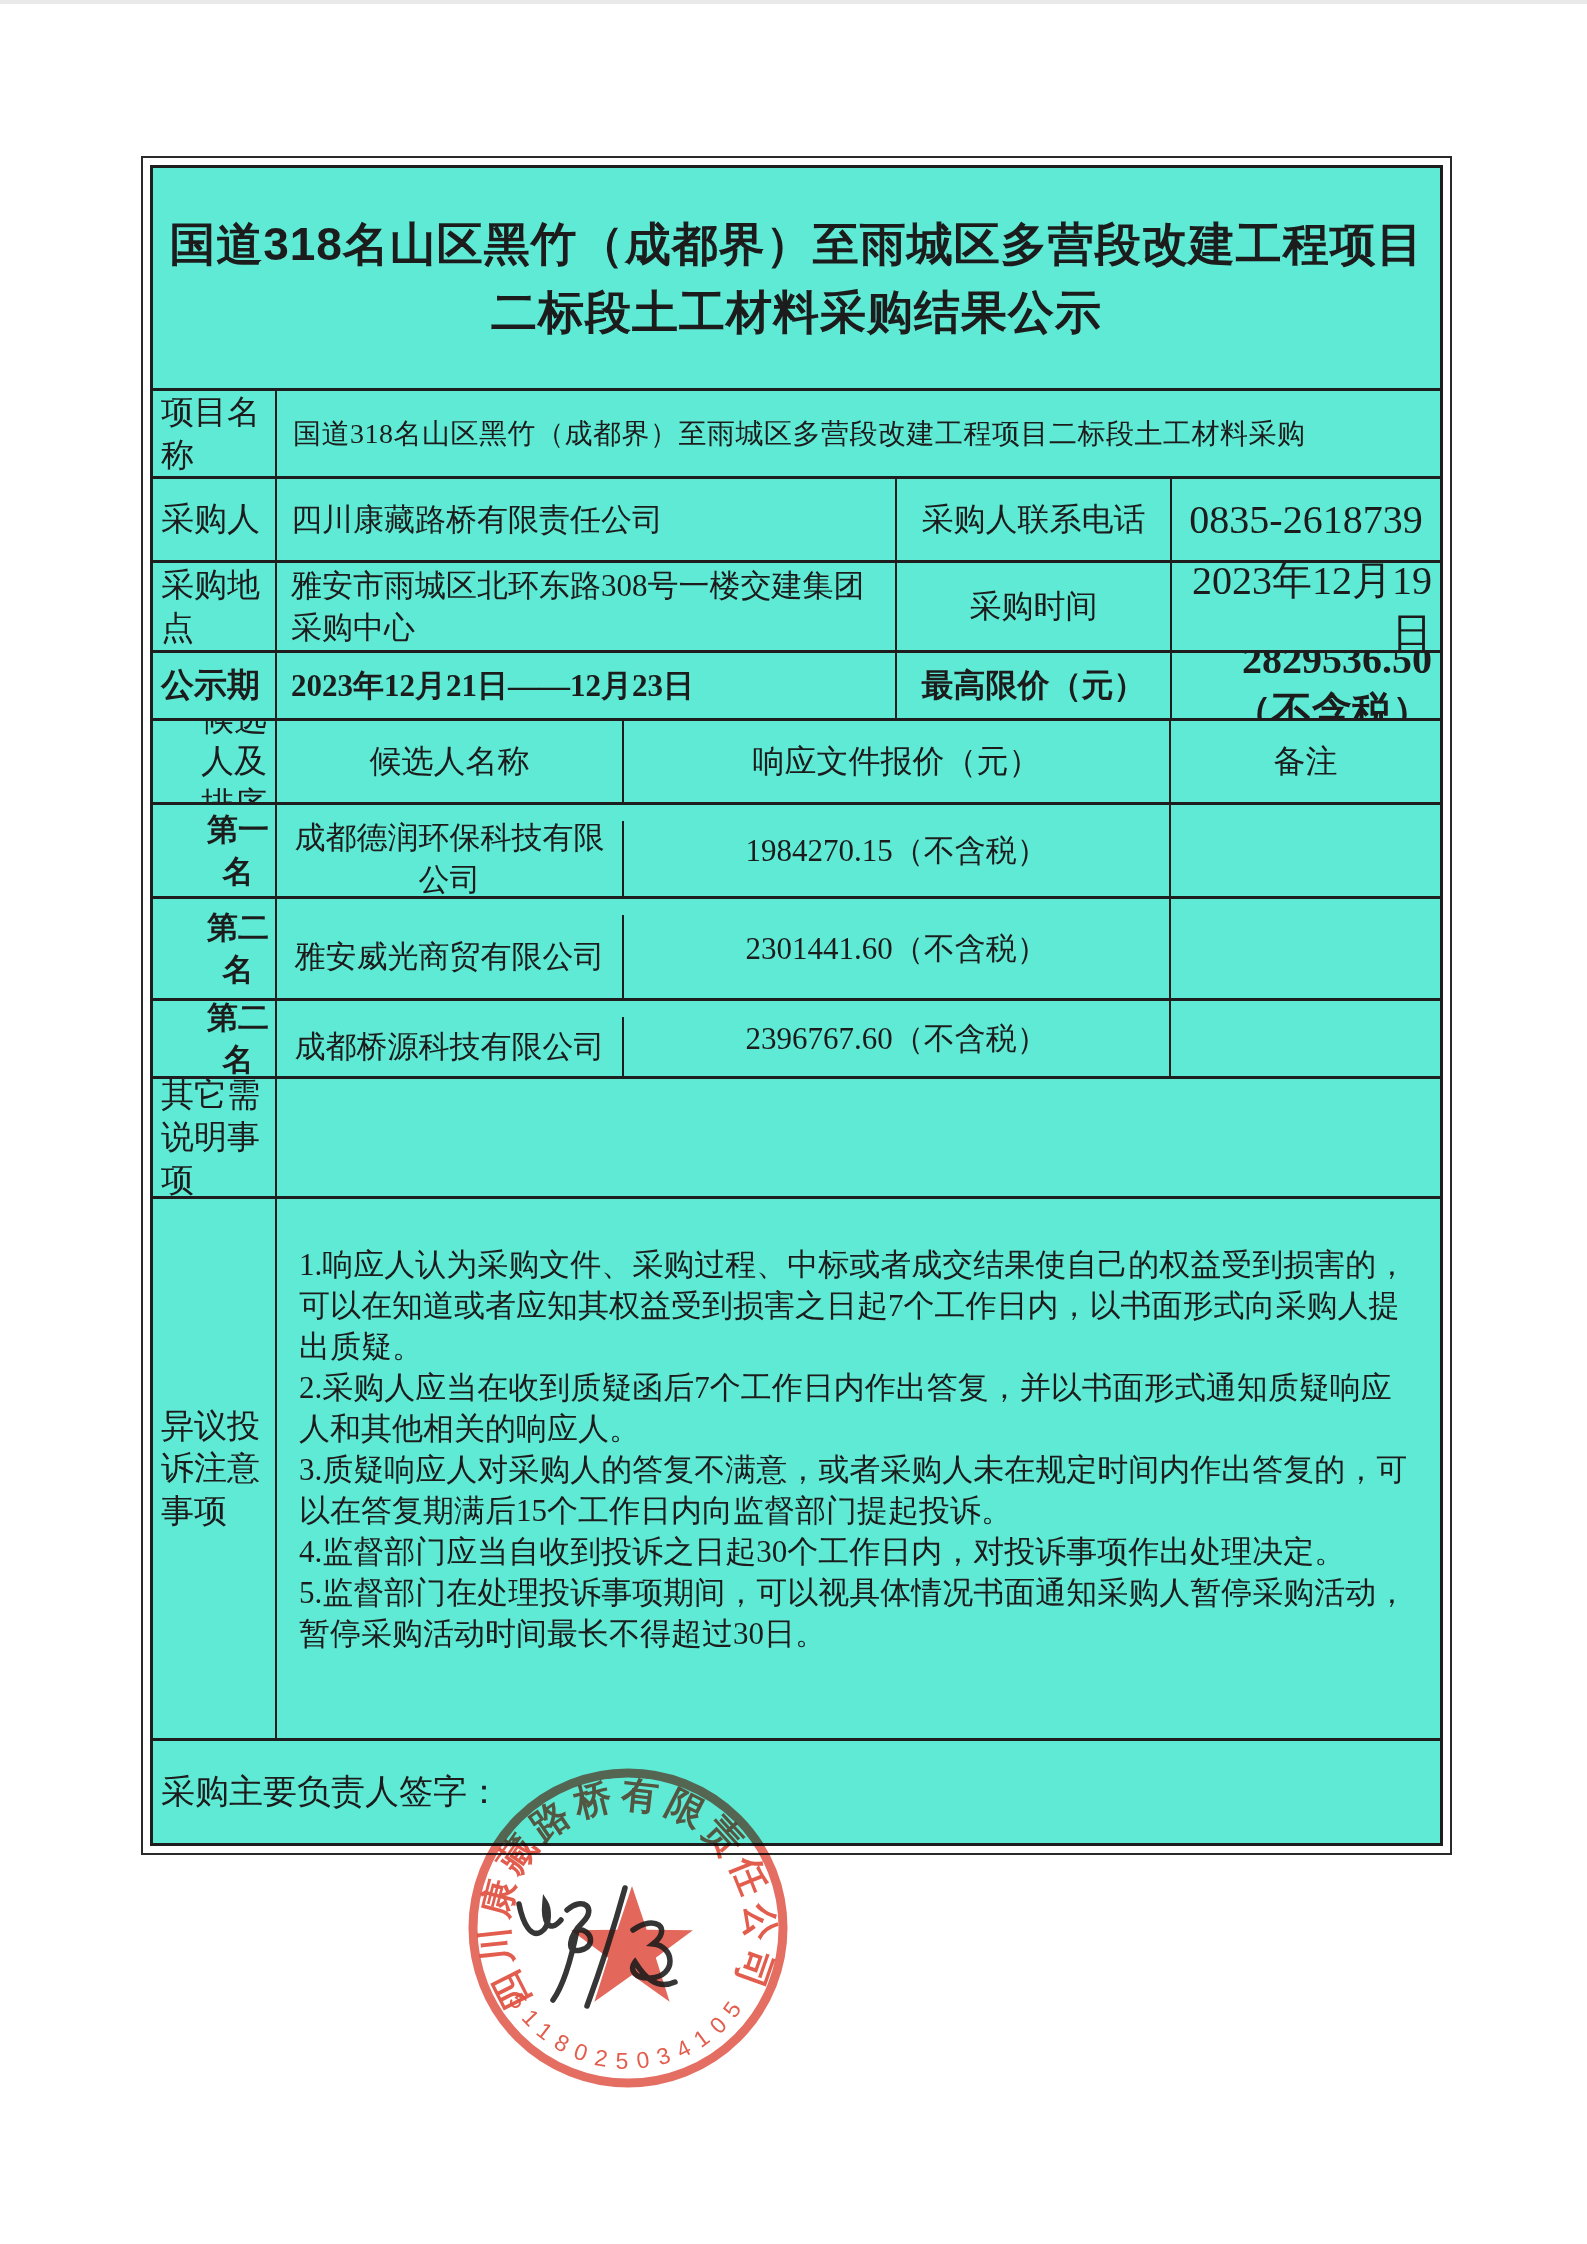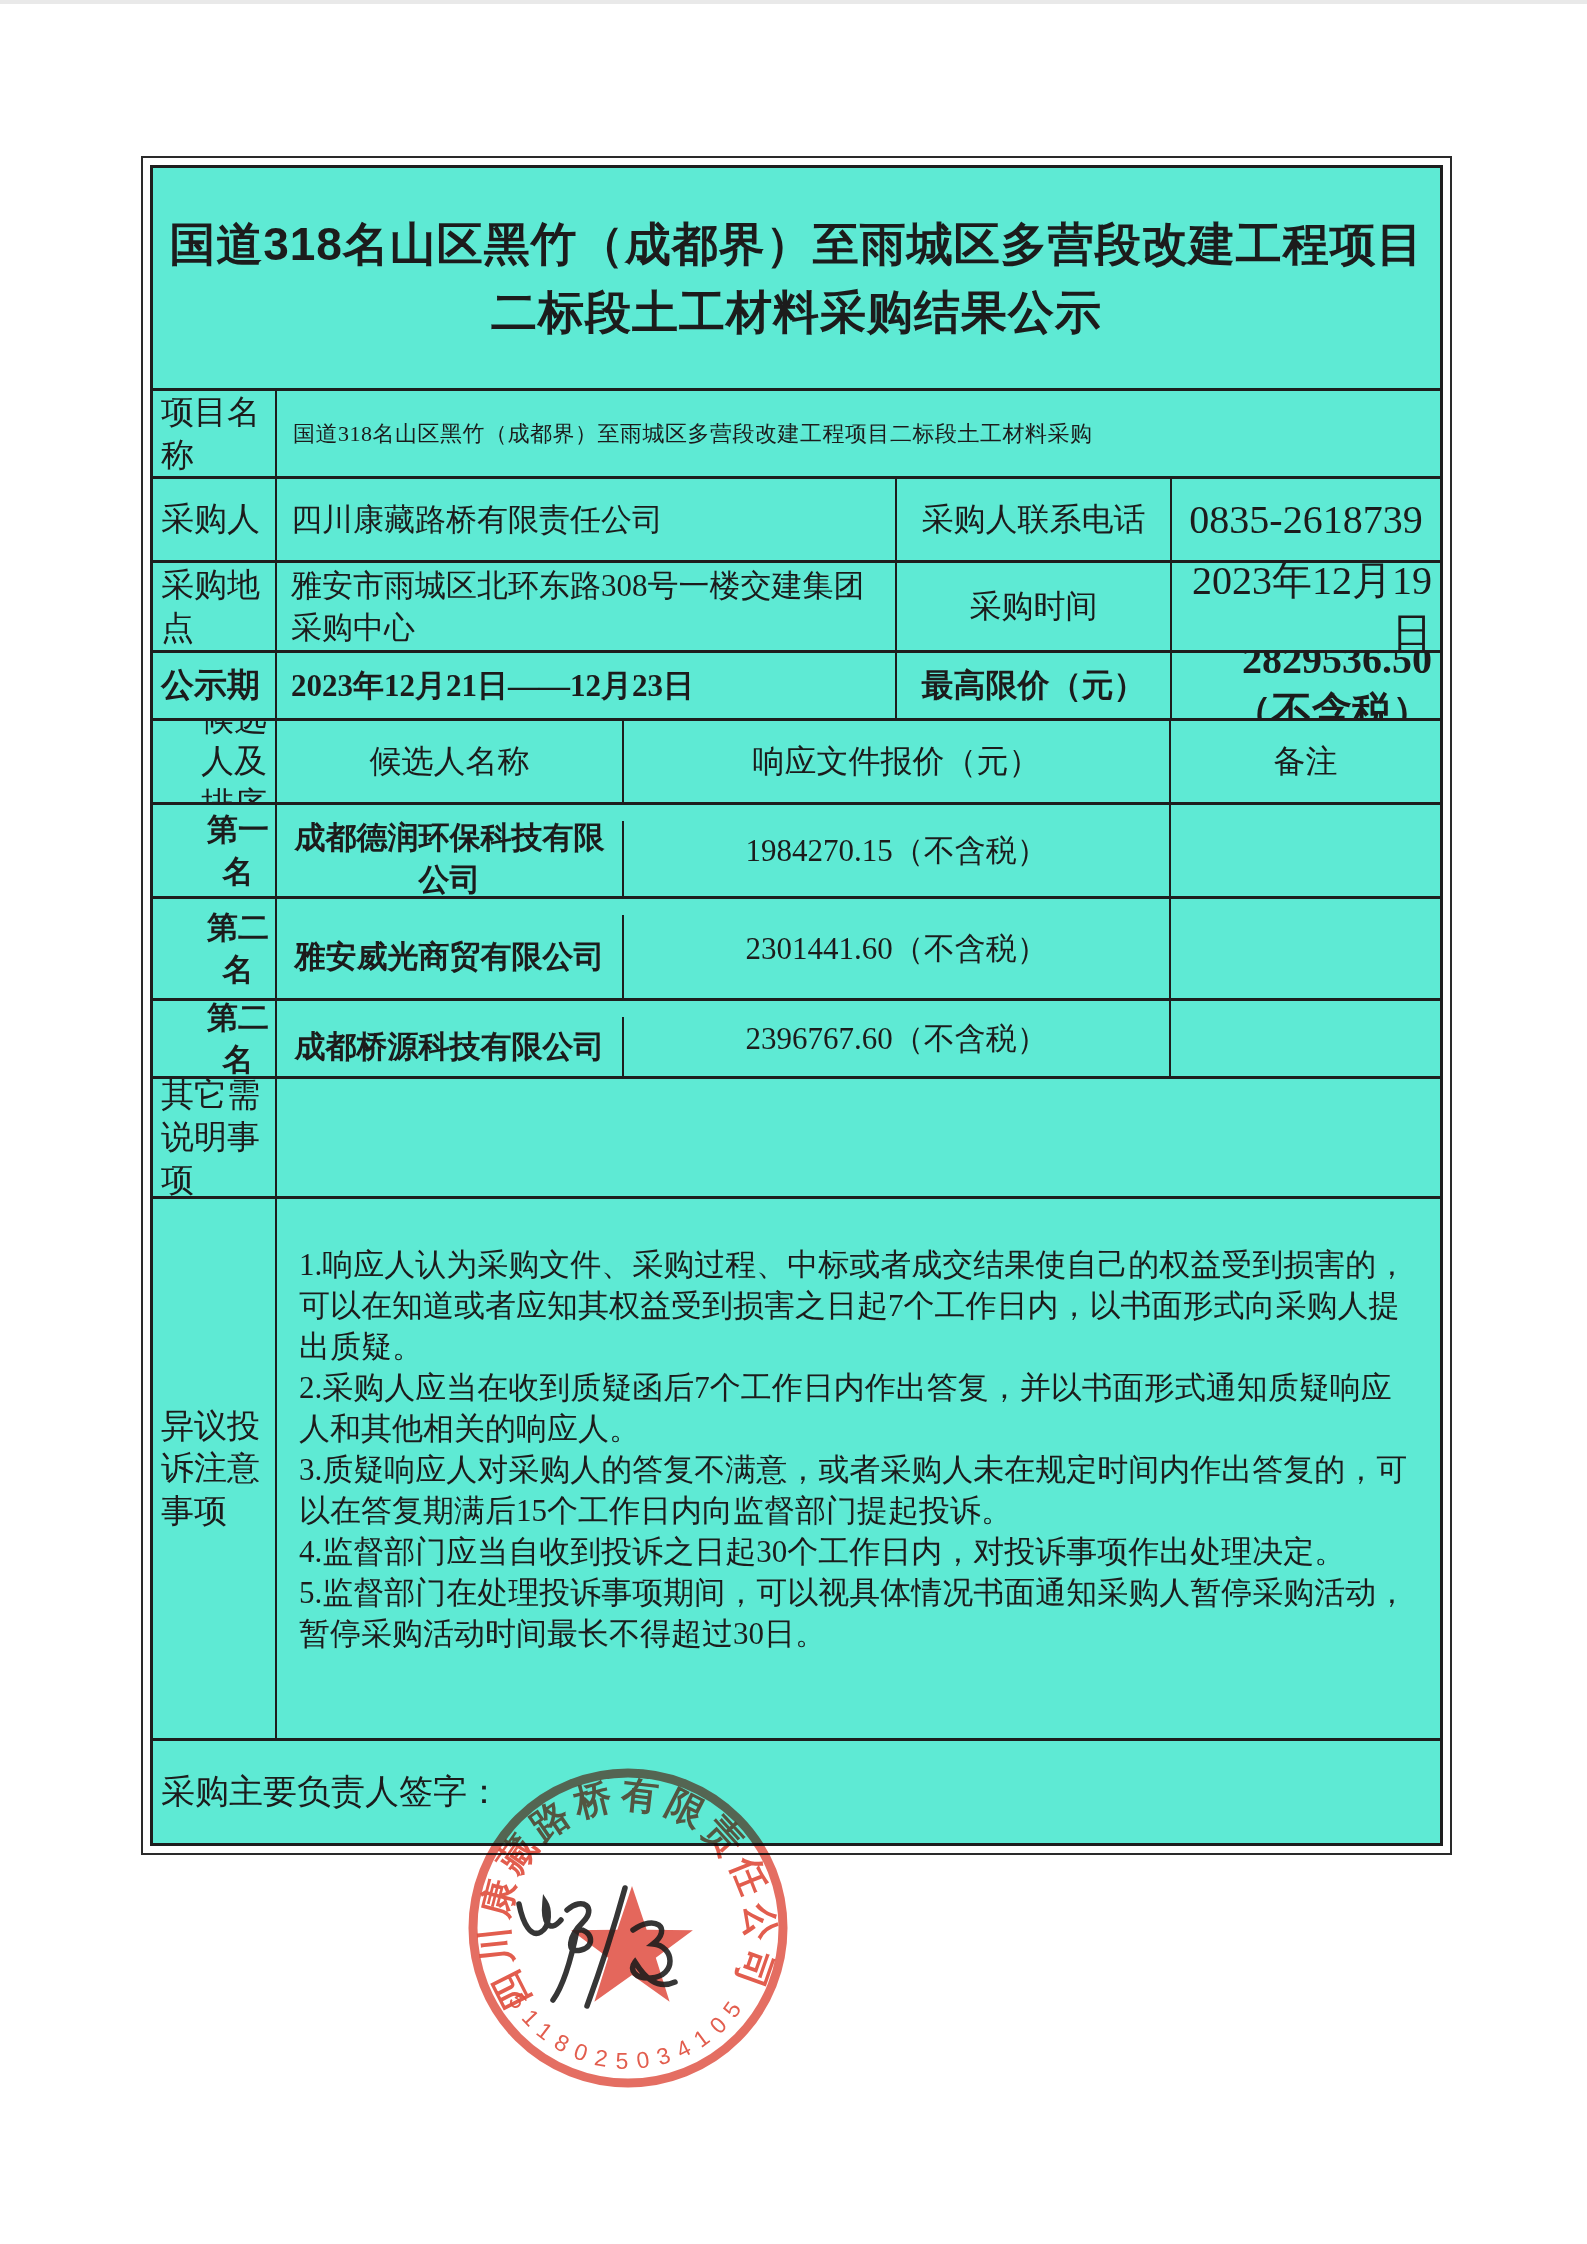--- a/index.html
+++ b/index.html
@@ -44,28 +44,28 @@
 
   .title-cell {
     width:100%; height:100%; display:flex; flex-direction:column;
     align-items:center; justify-content:center;
     font-family:"Liberation Sans","DejaVu Sans",sans-serif;
     font-weight:bold; font-size:46px; line-height:68px; letter-spacing:1px;
     text-align:center;
   }
 
   .val-left { padding:6px 14px; font-size:31px; line-height:1.35; }
-  .val-project { padding:16px 16px; font-size:22px; letter-spacing:0.5px; }
+  .val-project { padding:16px 16px; font-size:28px; letter-spacing:0.5px; }
   .val-center { justify-content:center; text-align:right; padding:4px 8px; font-size:40px; line-height:1.3; }
   .lbl-mid { justify-content:center; text-align:center; padding:4px 6px; font-size:32px; line-height:1.3; }
 
   .cand-rank { justify-content:center; text-align:center; font-size:31px;
     font-family:"Liberation Sans","DejaVu Sans",sans-serif; font-weight:600; }
   .cand-name { justify-content:center; text-align:center; padding:4px 10px; font-size:31px;
-    font-family:"Liberation Sans","DejaVu Sans",sans-serif; font-weight:700;margin-top:16px; }
+    font-family:"Liberation Sans","DejaVu Sans",sans-serif; font-weight:400;margin-top:16px; }
   .cand-price { justify-content:center; text-align:center; font-size:31px; }
 
   .sup-col { flex:1; display:flex; flex-direction:column; }
   .sup-sub { flex:1; display:flex; align-items:center; justify-content:center; font-size:32px; }
   .sup-sub-top { border-bottom:3px solid #1e1e1e; }
   .sup-label { justify-content:center; text-align:center; padding:4px 10px; font-size:33px; line-height:1.35; }
 
   .objection-content {
     flex:1; display:flex; flex-direction:column; justify-content:flex-start;
     padding:45px 18px 20px 22px; font-size:31px; line-height:41px;

